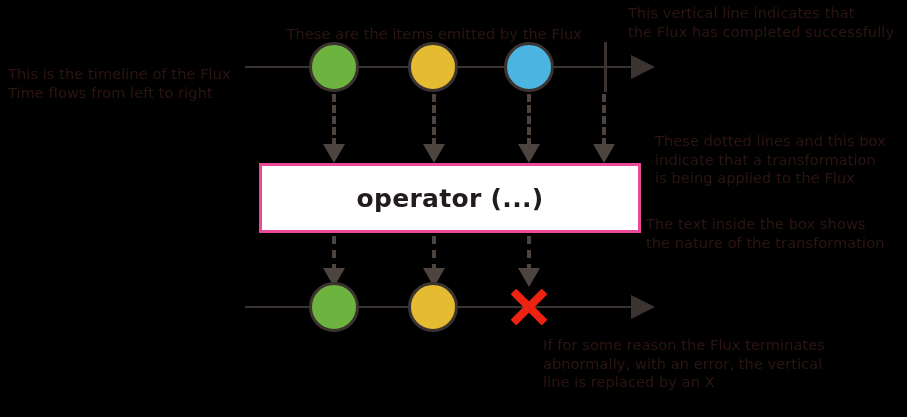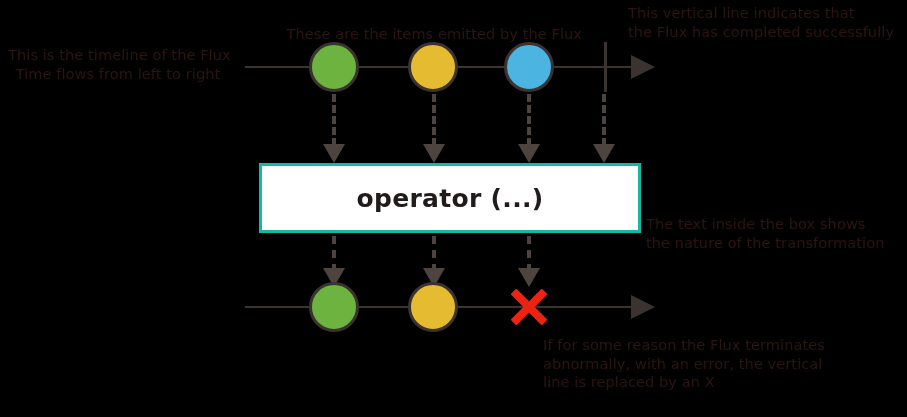--- a/index.html
+++ b/index.html
@@ -18,21 +18,21 @@
     overflow: hidden;
   }
   .note {
     position: absolute;
     color: #2b1512;
     font-size: 14.5px;
     line-height: 18.5px;
     white-space: pre;
     letter-spacing: 0.1px;
   }
-  .note.right { text-align: center; }
+  .note.right { text-align: left; margin-top: 19px; }
   .note.center { text-align: right; margin-top: 12px; }
 
   
   .axis {
     position: absolute;
     height: 2px;
     background: #3b3330;
   }
   .axis-arrow {
     position: absolute;
@@ -52,21 +52,21 @@
   .marble {
     position: absolute;
     border-radius: 50%;
     border: 3px solid #3b3330;
     box-sizing: border-box;
   }
   
   .operator-box {
     position: absolute;
     background: #ffffff;
-    border: 3px solid #14b8a6;
+    border: 3px solid #ec4899;
     box-sizing: border-box;
     display: flex;
     align-items: center;
     justify-content: center;
   }
   .operator-label {
     font-size: 25px;
     font-weight: bold;
     color: #211c1b;
     letter-spacing: 0.3px;
@@ -108,20 +108,23 @@
 <div id="stage">
 
   <div class="note right" style="left:8px; top:46px; width:220px;">This is the timeline of the Flux
 Time flows from left to right</div>
 
   <div class="note center" style="left:282px; top:13px; width:300px;">These are the items emitted by the Flux</div>
 
   <div class="note" style="left:600px; top:4px; width:300px;margin-left:28px;">This vertical line indicates that
 the Flux has completed successfully</div>
 
+  <div class="note" style="left:655px; top:132px; width:250px;">These dotted lines and this box
+indicate that a transformation
+is being applied to the Flux</div>
 
   <div class="note" style="left:646px; top:215px; width:250px;">The text inside the box shows
 the nature of the transformation</div>
 
 
   <div class="note" style="left:508px; top:336px; width:390px;margin-left:35px;">If for some reason the Flux terminates
 abnormally, with an error, the vertical
 line is replaced by an X</div>
 
   <div class="axis" style="left:245px; top:66px; width:390px;"></div>

